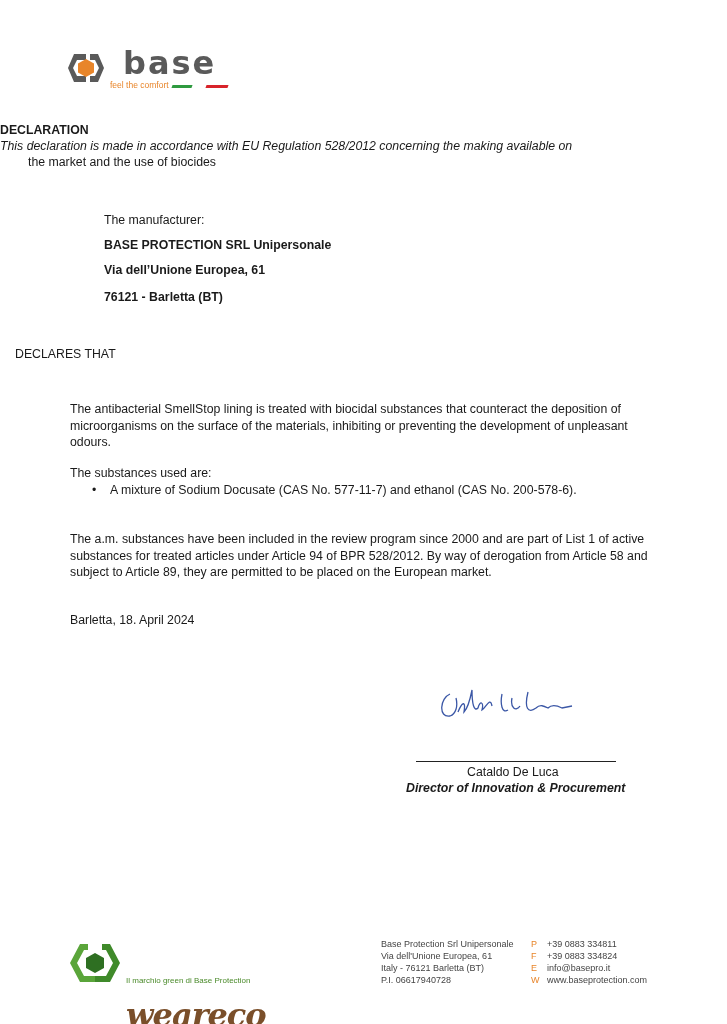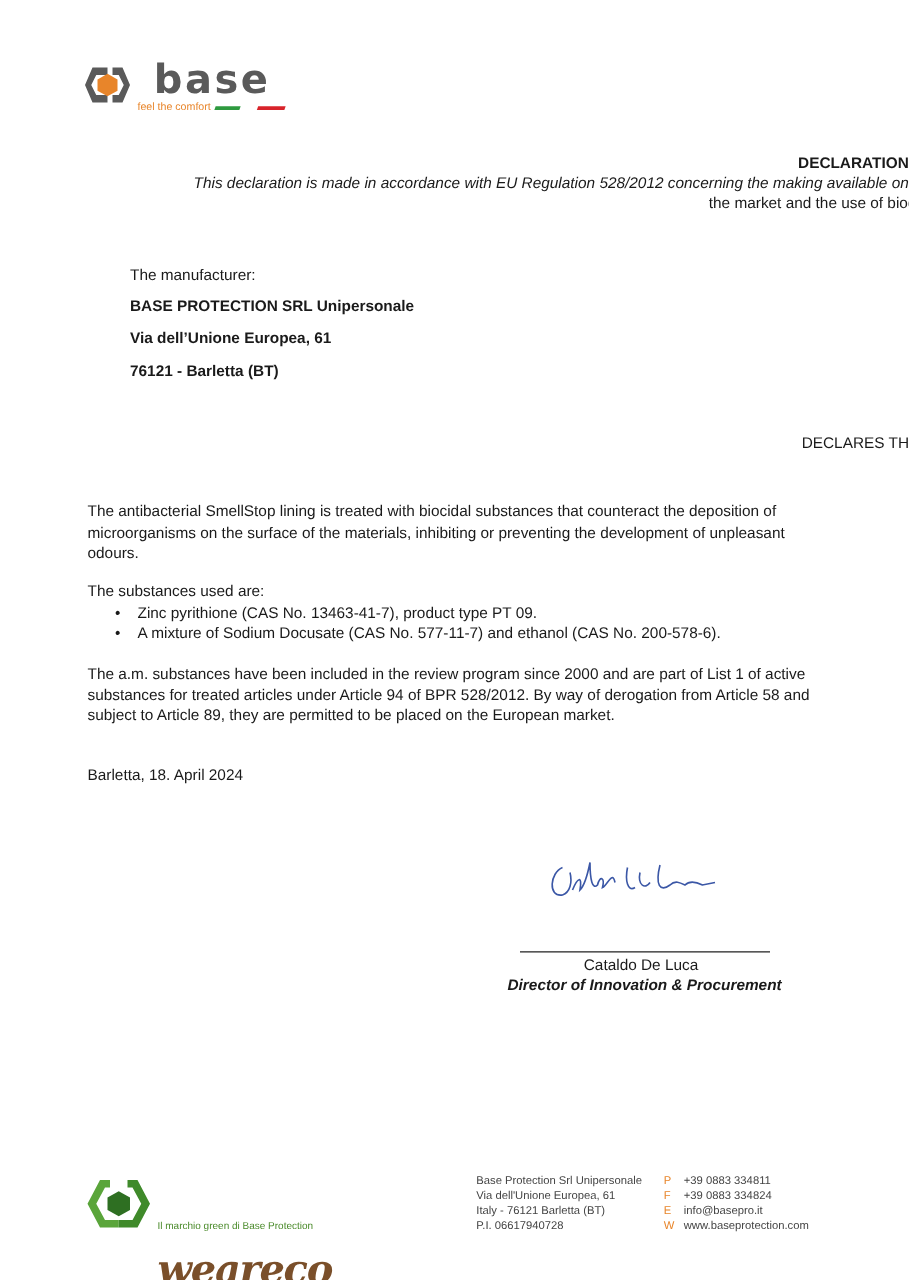--- a/index.html
+++ b/index.html
@@ -3,21 +3,21 @@
 <meta charset="utf-8">
 <style>
   html,body{margin:0;padding:0;background:#fff;}
   body{width:727px;height:1024px;position:relative;overflow:hidden;
        font-family:"Liberation Sans",sans-serif;color:#1a1a1a;}
   .abs{position:absolute;}
   .logo-word{left:108px;top:44px;font-size:32px;font-weight:bold;color:#5a5a5a;letter-spacing:2px;font-family:"DejaVu Sans",sans-serif;margin-left:15px;}
   .logo-tag{left:110px;top:80px;font-size:8.5px;color:#e8852a;}
   .flag-g{left:172px;top:85px;width:20px;height:3px;background:#2e9a3f;transform:skewX(-20deg);}
   .flag-r{left:206px;top:85px;width:22px;height:3px;background:#d8232a;transform:skewX(-20deg);}
-  .center{left:0;width:727px;text-align:right;}
+  .center{left:0;width:727px;text-align:left;}
   .t13{font-size:12.3px;line-height:16px;}
   .bold{font-weight:bold;}
   .para{left:70px;width:590px;font-size:12.3px;line-height:16.5px;}
   ul.subs{margin:0;padding:0;list-style:none;}
   ul.subs li{position:relative;padding-left:40px;}
   ul.subs li::before{content:"\2022";position:absolute;left:22px;}
   .sigline{left:416px;top:761px;width:200px;height:1px;background:#222;}
   .footer{font-size:9px;line-height:12px;color:#444;}
   .flabel{color:#e8852a;display:inline-block;width:16px;}
   .eco-word{left:126px;top:996px;font-size:32px;font-weight:bold;font-style:italic;color:#7a4f2a;font-family:"DejaVu Serif",serif;letter-spacing:-1px;}
@@ -46,21 +46,20 @@
 <div class="abs t13 bold" style="left:104px;top:237px;">BASE PROTECTION SRL Unipersonale</div>
 <div class="abs t13 bold" style="left:104px;top:262px;">Via dell’Unione Europea, 61</div>
 <div class="abs t13 bold" style="left:104px;top:289px;">76121 - Barletta (BT)</div>
 
 <div class="abs center t13" style="top:346px;padding-left:15px;">DECLARES THAT</div>
 
 <div class="abs para" style="top:401px;">The antibacterial SmellStop lining is treated with biocidal substances that counteract the deposition of microorganisms on the surface of the materials, inhibiting or preventing the development of unpleasant odours.</div>
 <div class="abs para" style="top:465px;">
   <div>The substances used are:</div>
   <ul class="subs">
-    <li>Zinc pyrithione (CAS No. 13463-41-7), product type PT 09.</li>
     <li>A mixture of Sodium Docusate (CAS No. 577-11-7) and ethanol (CAS No. 200-578-6).</li>
   </ul>
 </div>
 <div class="abs para" style="top:531px;">The a.m. substances have been included in the review program since 2000 and are part of List 1 of active substances for treated articles under Article 94 of BPR 528/2012. By way of derogation from Article 58 and subject to Article 89, they are permitted to be placed on the European market.</div>
 
 <div class="abs t13" style="left:70px;top:612px;">Barletta, 18. April 2024</div>
 
 <div class="abs" style="left:432px;top:678px;width:150px;height:50px;">
   <svg width="150" height="50" viewBox="0 0 150 50">
     <path d="M18 16 C8 20 6 40 18 38 C24 36 26 28 24 20 M26 34 C30 24 34 22 32 34 C36 30 38 22 40 12 C40 26 42 34 46 30 C48 22 52 24 50 32 C54 30 58 18 60 28 M70 16 C68 26 70 36 76 32 M80 20 C78 30 84 34 88 28 M96 14 C92 30 96 36 104 30 C108 26 112 28 116 30 C120 26 126 28 130 30 L140 28" fill="none" stroke="#3b57a6" stroke-width="1.3"></path>

